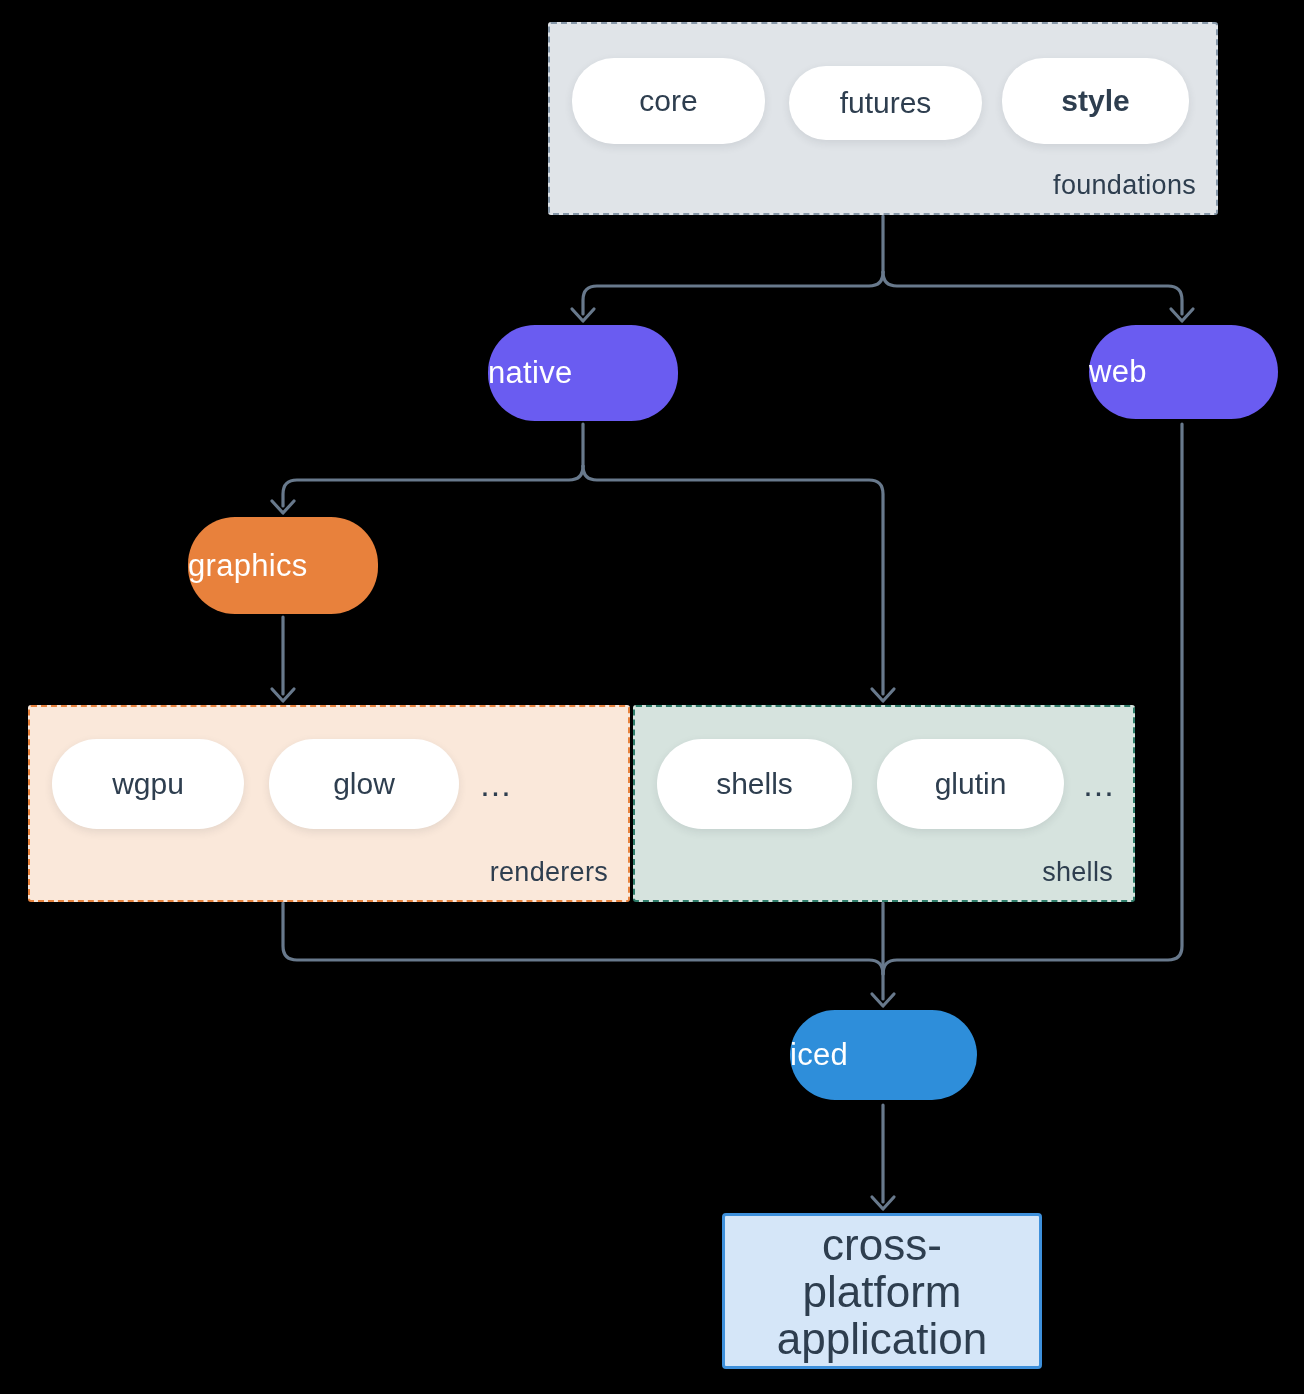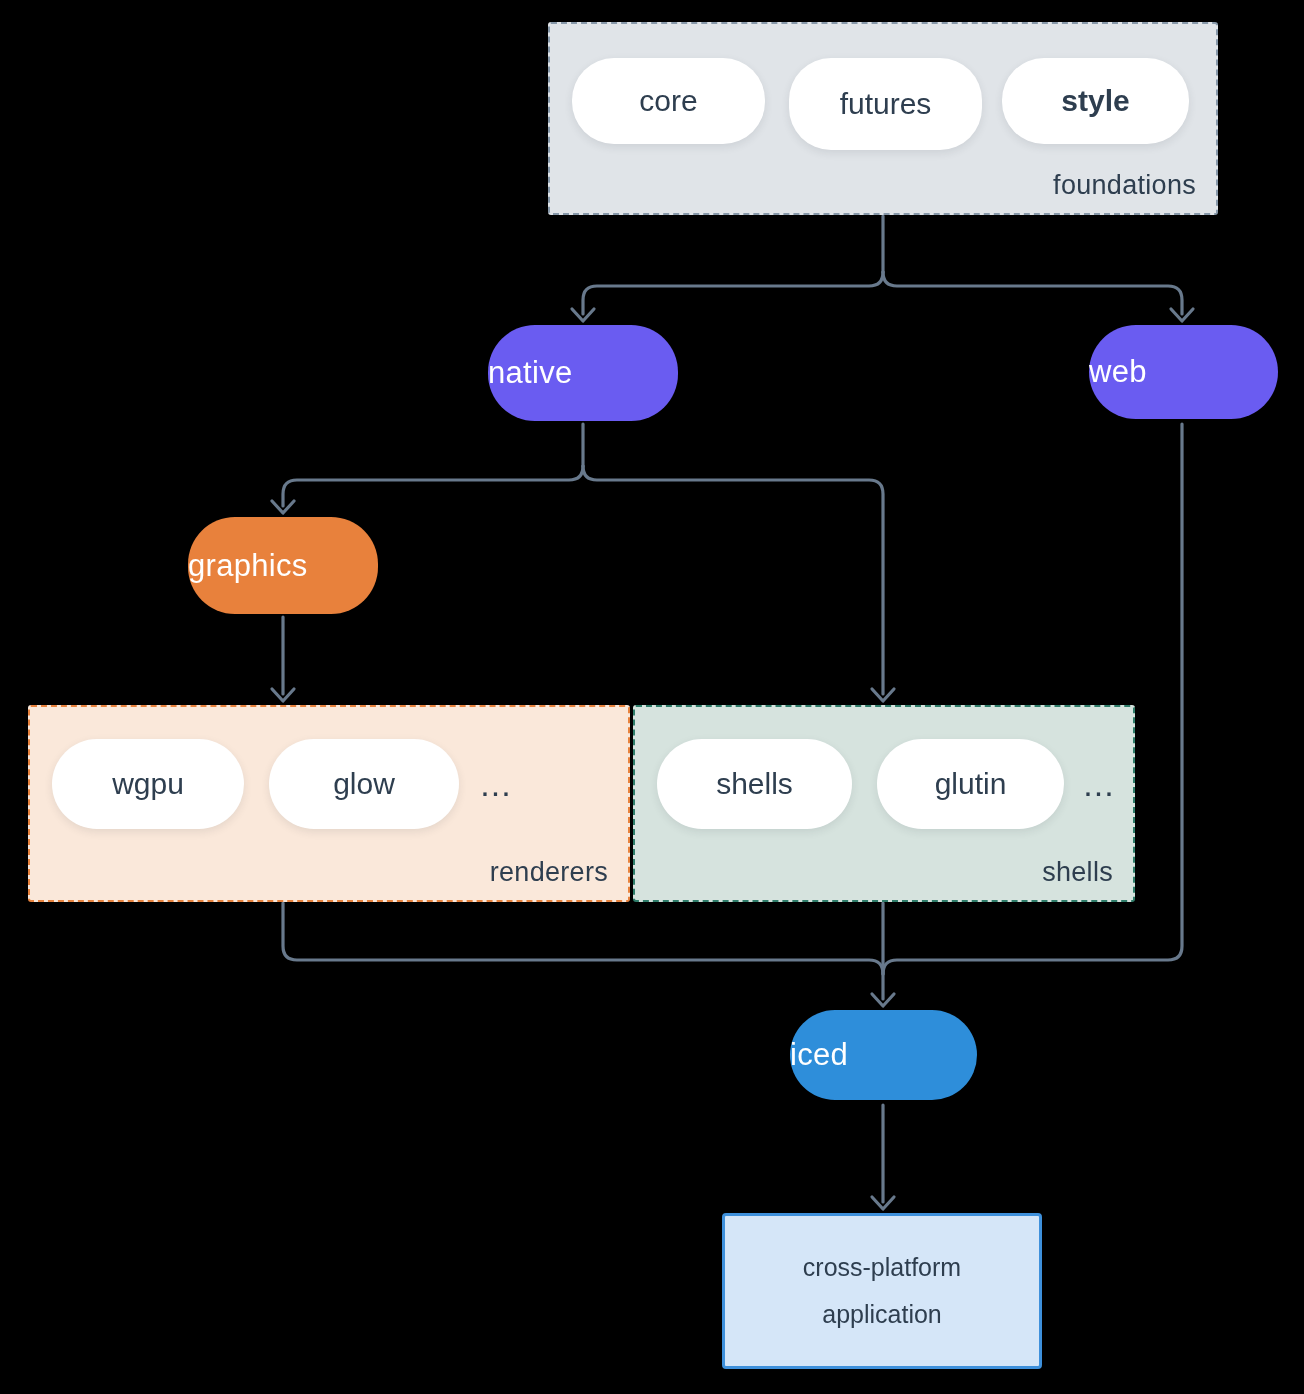--- a/index.html
+++ b/index.html
@@ -37,21 +37,21 @@
   .node.orange{background:var(--orange);}
   .node.blue{background:var(--blue);}
   .ellipsis{
     position:absolute;display:flex;align-items:center;justify-content:center;
     color:var(--text-dark);font-size:34px;letter-spacing:1px;
   }
   .appbox{
     position:absolute;left:722px;top:1213px;width:320px;height:156px;box-sizing:border-box;
     background:var(--app-fill);border:3px solid var(--app-border);border-radius:4px;
     display:flex;align-items:center;justify-content:center;text-align:center;
-    color:var(--text-dark);font-size:25px;line-height:47px;padding:16px 30px;
+    color:var(--text-dark);font-size:44px;line-height:47px;padding:16px 30px;
   }
 </style>
 </head>
 <body>
 
 <div class="stage">
 
   <svg class="edges" viewBox="0 0 1304 1394" xmlns="http://www.w3.org/2000/svg">
 
     <path class="edge" d="M883 216 L883 272"></path>
@@ -75,21 +75,21 @@
     <path class="edge" d="M872 994 L883 1006 L894 994"></path>
 
     <path class="edge" d="M883 1105 L883 1202"></path>
     <path class="edge" d="M872 1197 L883 1209 L894 1197"></path>
   </svg>
 
   <div class="groupbox foundations">
     <div class="pill" style="left:22px;top:34px;width:193px;height:86px;">
       <span>core</span>
     </div>
-    <div class="pill" style="left:239px;top:34px;width:193px;height:92px;">
+    <div class="pill" style="left:239px;top:42px;width:193px;height:74px;">
       <span>futures</span>
     </div>
     <div class="pill" style="left:452px;top:34px;width:187px;height:86px;font-weight:bold;">
       <span>style</span>
     </div>
     <div class="grouplabel">foundations</div>
   </div>
 
   <div class="node purple" style="left:488px;top:325px;width:190px;height:96px;">
     <span>native</span>

